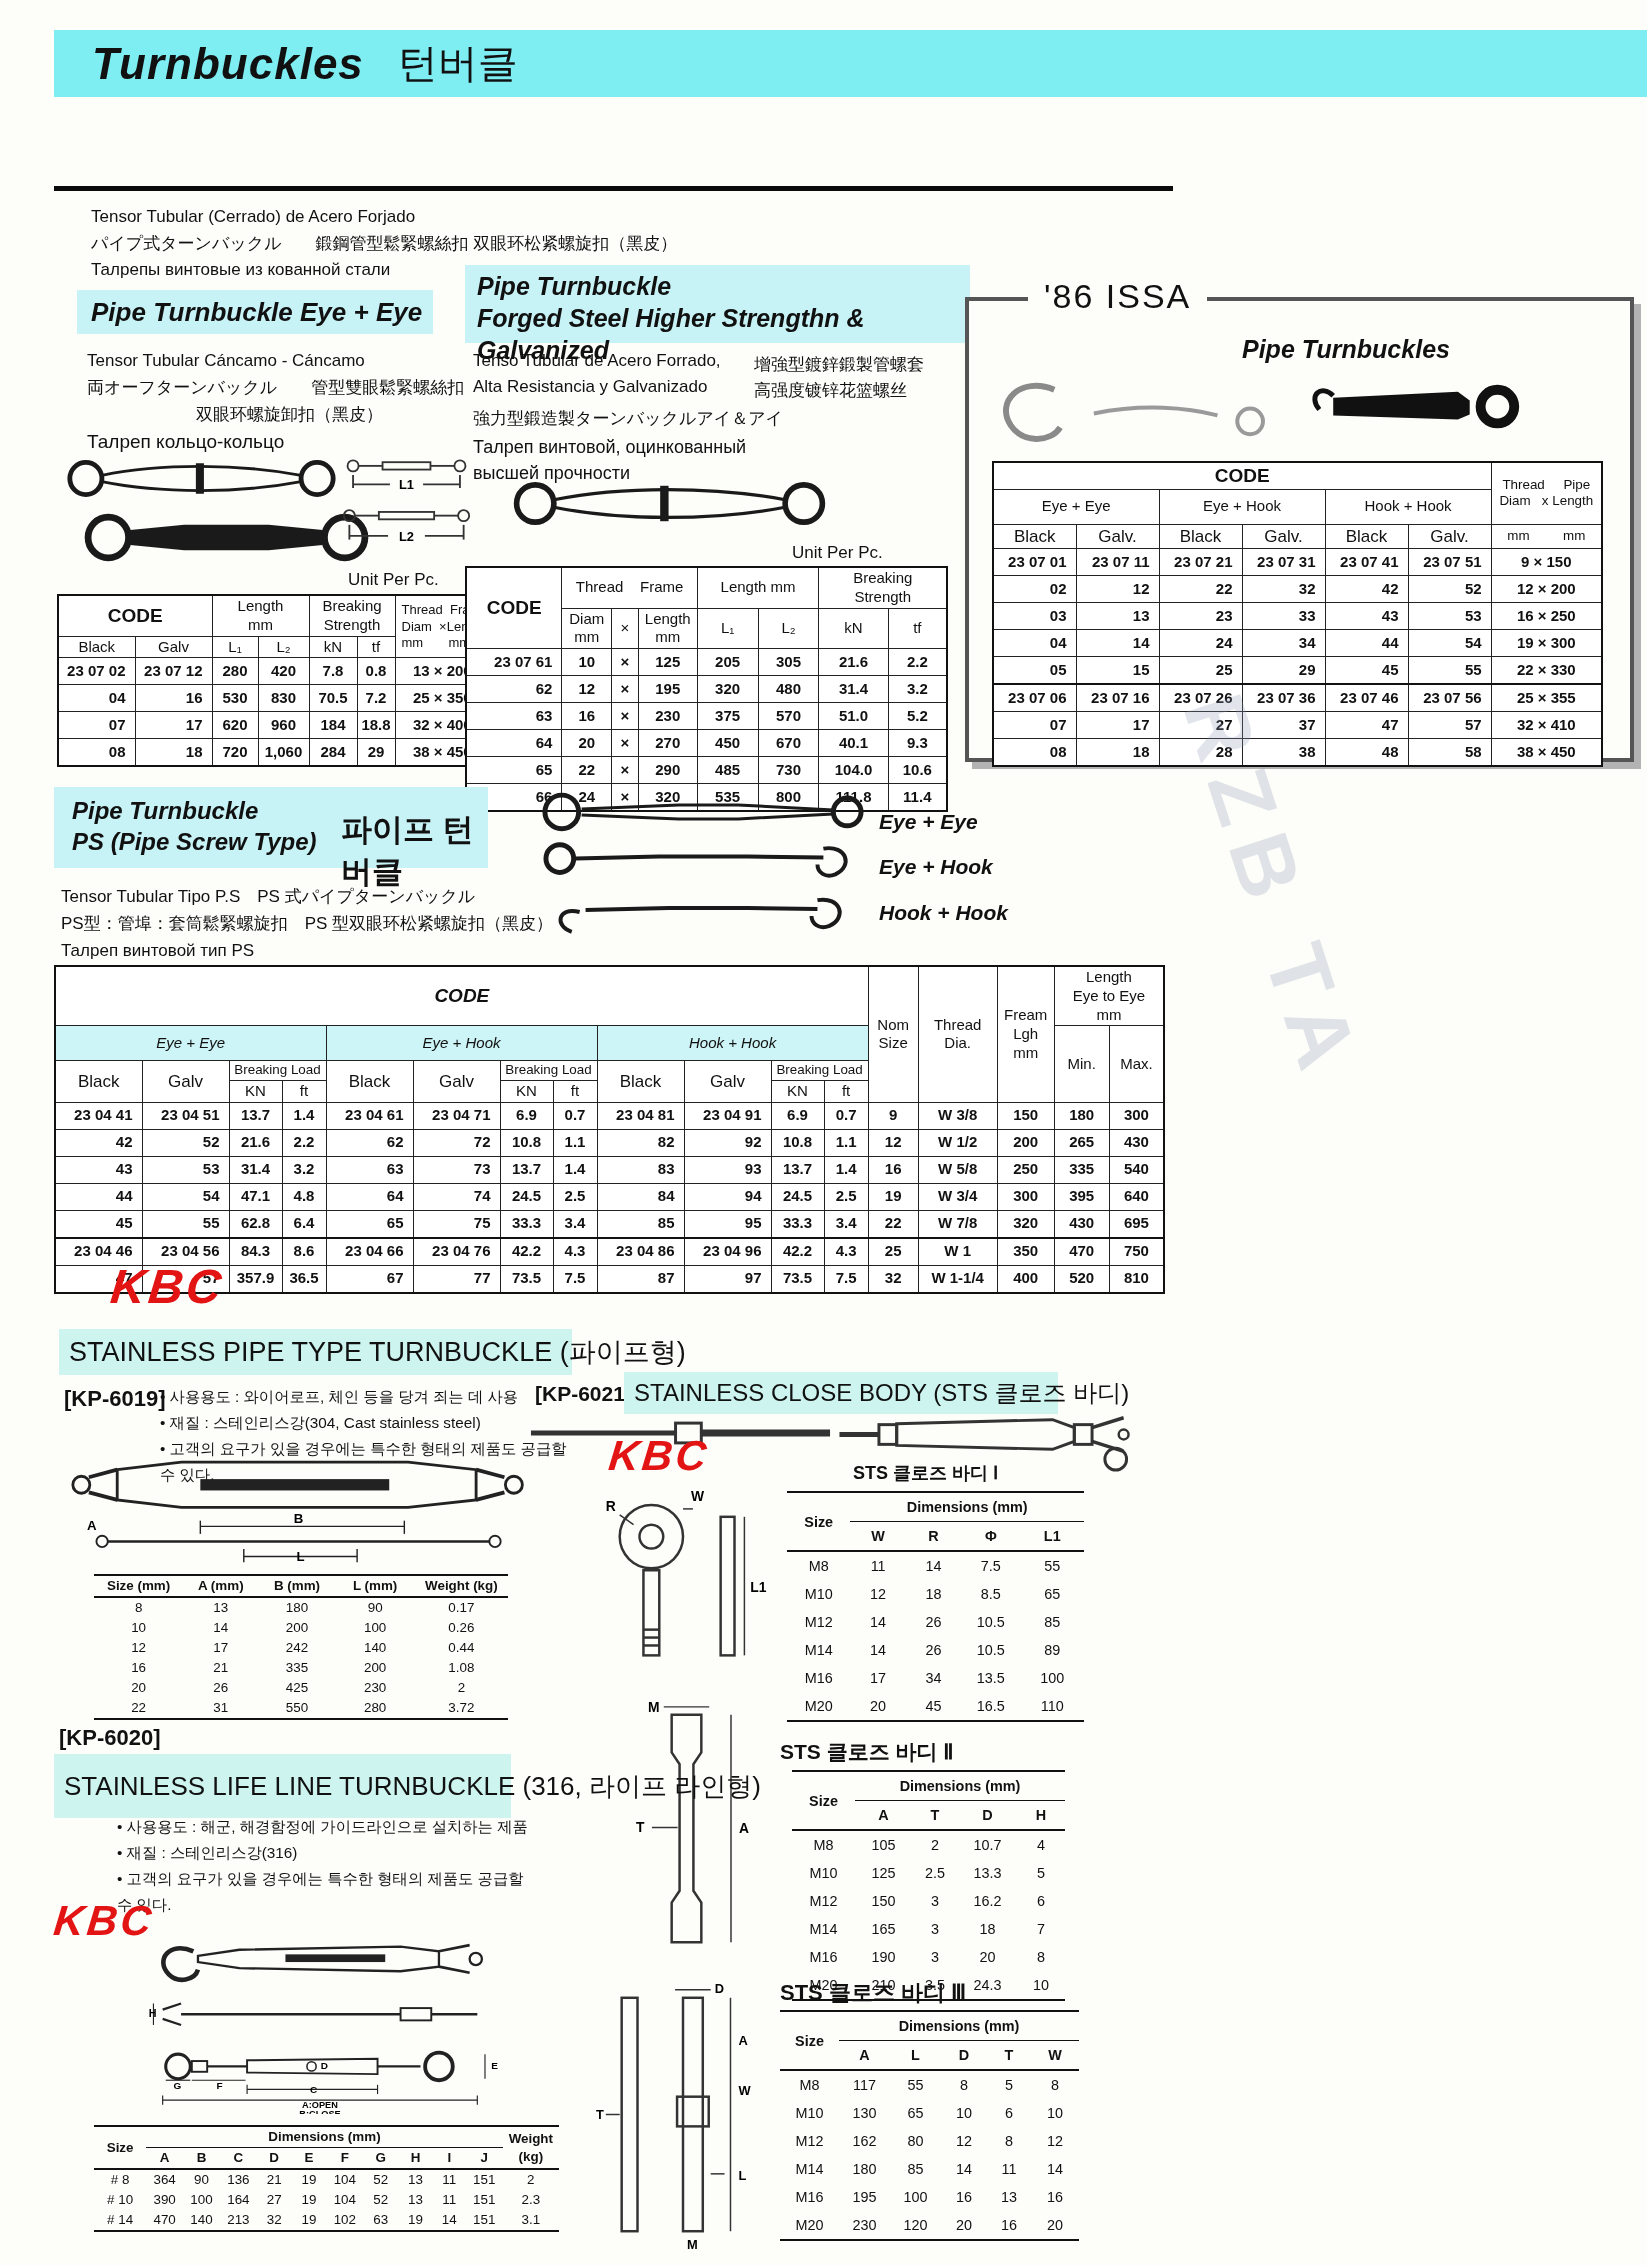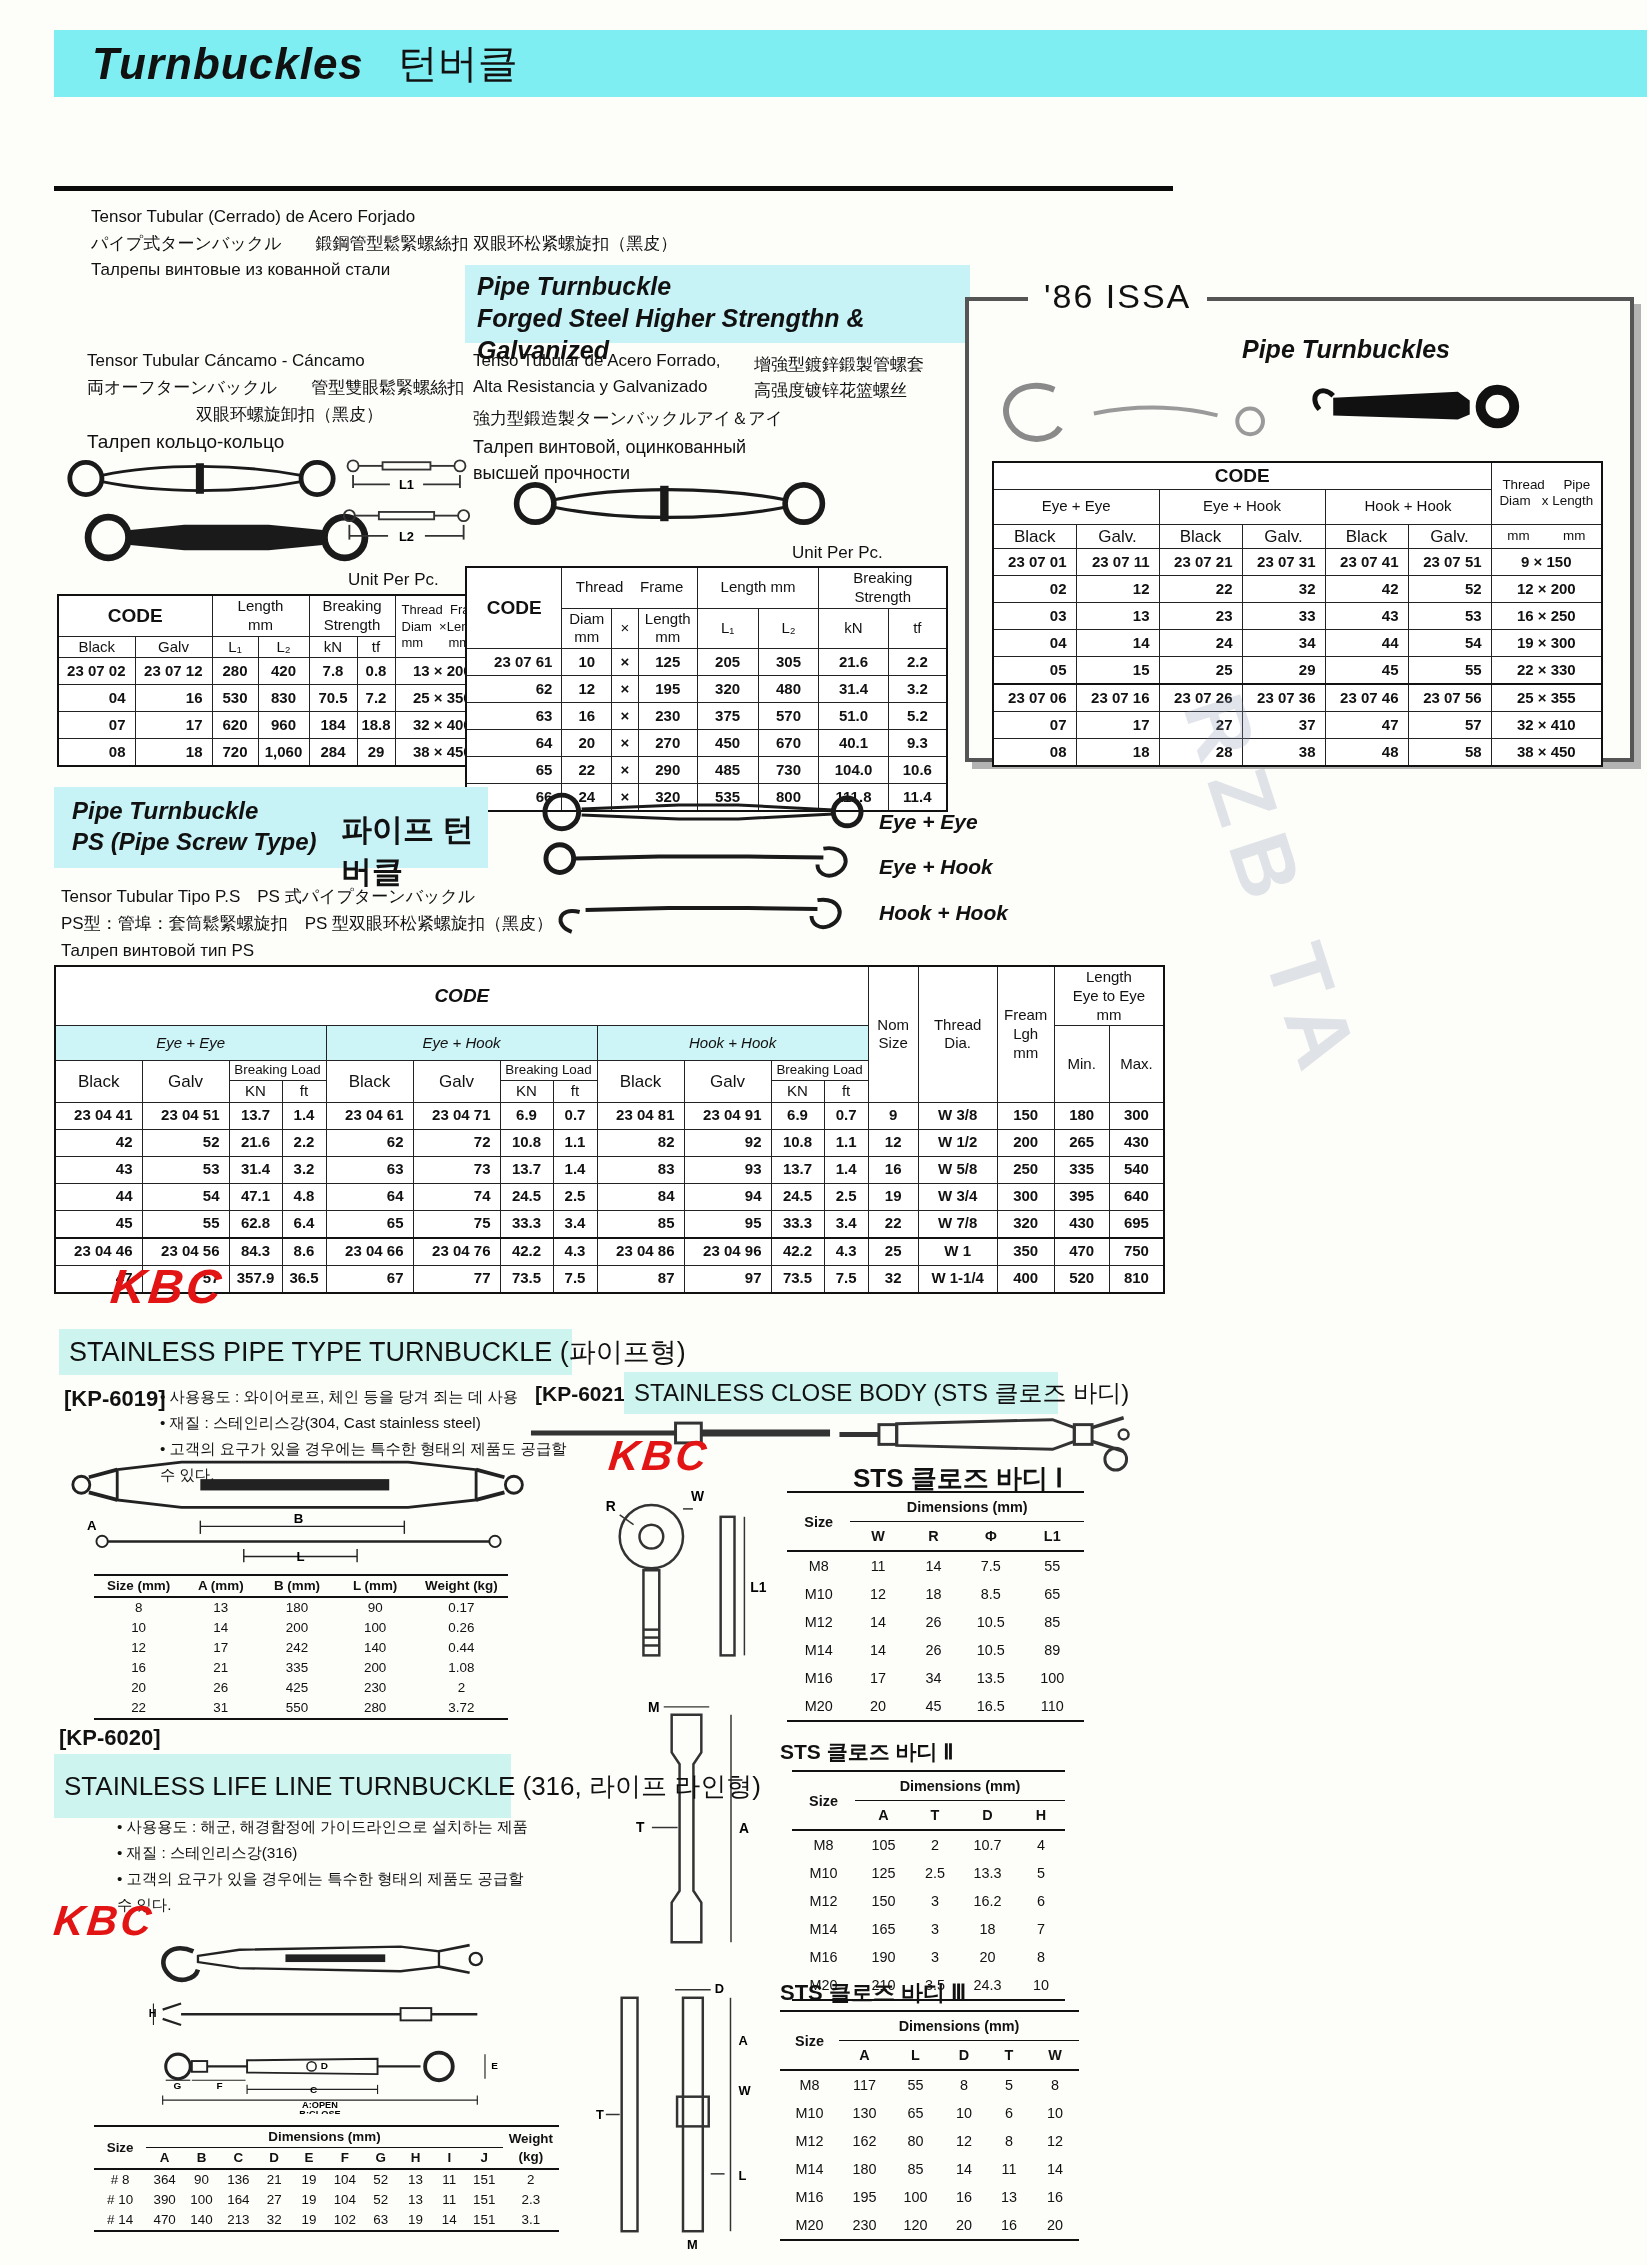--- a/index.html
+++ b/index.html
@@ -63,20 +63,21 @@
   <div class="abs band1" style="left:54px;top:30px;width:1593px;height:67px;">
     <span class="en">Turnbuckles</span>
     <span class="ko">턴버클</span>
   </div>
   <div class="abs blackrule" style="left:54px;top:186px;width:1119px;height:5px;"></div>
 
   <div class="abs small-txt" style="left:91px;top:204px;">Tensor Tubular (Cerrado) de Acero Forjado</div>
   <div class="abs small-txt" style="left:91px;top:231px;">パイプ式ターンバックル　　鍛鋼管型鬆緊螺絲扣  双眼环松紧螺旋扣（黑皮）</div>
   <div class="abs small-txt" style="left:91px;top:257px;">Талрепы винтовые из кованной стали</div>
 
+  <div class="abs h-band" style="left:77px;top:290px;width:342px;height:44px;font-size:26px;display:flex;align-items:center;padding-left:14px;">Pipe Turnbuckle  Eye + Eye</div>
   <div class="abs small-txt" style="left:87px;top:348px;">Tensor Tubular Cáncamo - Cáncamo</div>
   <div class="abs small-txt" style="left:87px;top:375px;">両オーフターンバックル　　管型雙眼鬆緊螺絲扣</div>
   <div class="abs small-txt" style="left:196px;top:402px;">双眼环螺旋卸扣（黑皮）</div>
   <div class="abs small-txt" style="left:87px;top:429px;font-size:19px;">Талреп кольцо-кольцо</div>
 
   <svg class="abs" style="left:65px;top:450px;" width="273" height="57" viewBox="0 0 340 64">
     <circle cx="26" cy="32" r="20" fill="none" stroke="#1a1a1a" stroke-width="6"></circle>
     <circle cx="314" cy="32" r="20" fill="none" stroke="#1a1a1a" stroke-width="6"></circle>
     <path d="M46 28 C90 19 130 17 168 17 C216 17 252 20 294 28" fill="none" stroke="#1a1a1a" stroke-width="3.5"></path>
     <path d="M46 36 C90 45 130 47 168 47 C216 47 252 44 294 36" fill="none" stroke="#1a1a1a" stroke-width="3.5"></path>
@@ -757,21 +758,21 @@
       <rect x="42" y="27" width="18" height="20" stroke-width="3"></rect>
       <path d="M60 26 L218 22 L240 30 L240 44 L218 52 L60 48 Z" stroke-width="3"></path>
       <rect x="240" y="27" width="18" height="20" stroke-width="3"></rect>
       <path d="M258 30 L290 20 M258 44 L290 54" stroke-width="3.5"></path>
       <circle cx="290" cy="37" r="5" stroke-width="2.5"></circle>
       <circle cx="282" cy="62" r="11" stroke-width="3"></circle>
     </g>
   </svg>
   <div class="abs kbc" style="left:609px;top:1432px;font-size:42px;">KBC</div>
 
-  <div class="abs" style="left:853px;top:1461px;font-size:26px;font-weight:bold;">STS 클로즈 바디 Ⅰ</div>
+  <div class="abs" style="left:853px;top:1461px;font-size:18px;font-weight:bold;">STS 클로즈 바디 Ⅰ</div>
   <svg class="abs" style="left:590px;top:1481px;" width="193" height="228" viewBox="0 0 195 230">
     <g stroke="#333" fill="none" stroke-width="2.5">
       <circle cx="62" cy="56" r="32"></circle>
       <circle cx="62" cy="56" r="12"></circle>
       <rect x="54" y="90" width="16" height="86"></rect>
       <line x1="54" y1="150" x2="70" y2="150"></line>
         <line x1="54" y1="158" x2="70" y2="158"></line>
         <line x1="54" y1="166" x2="70" y2="166"></line>
       <rect x="132" y="36" width="14" height="140"></rect>
       <line x1="156" y1="36" x2="156" y2="176" stroke-width="1.5"></line>

